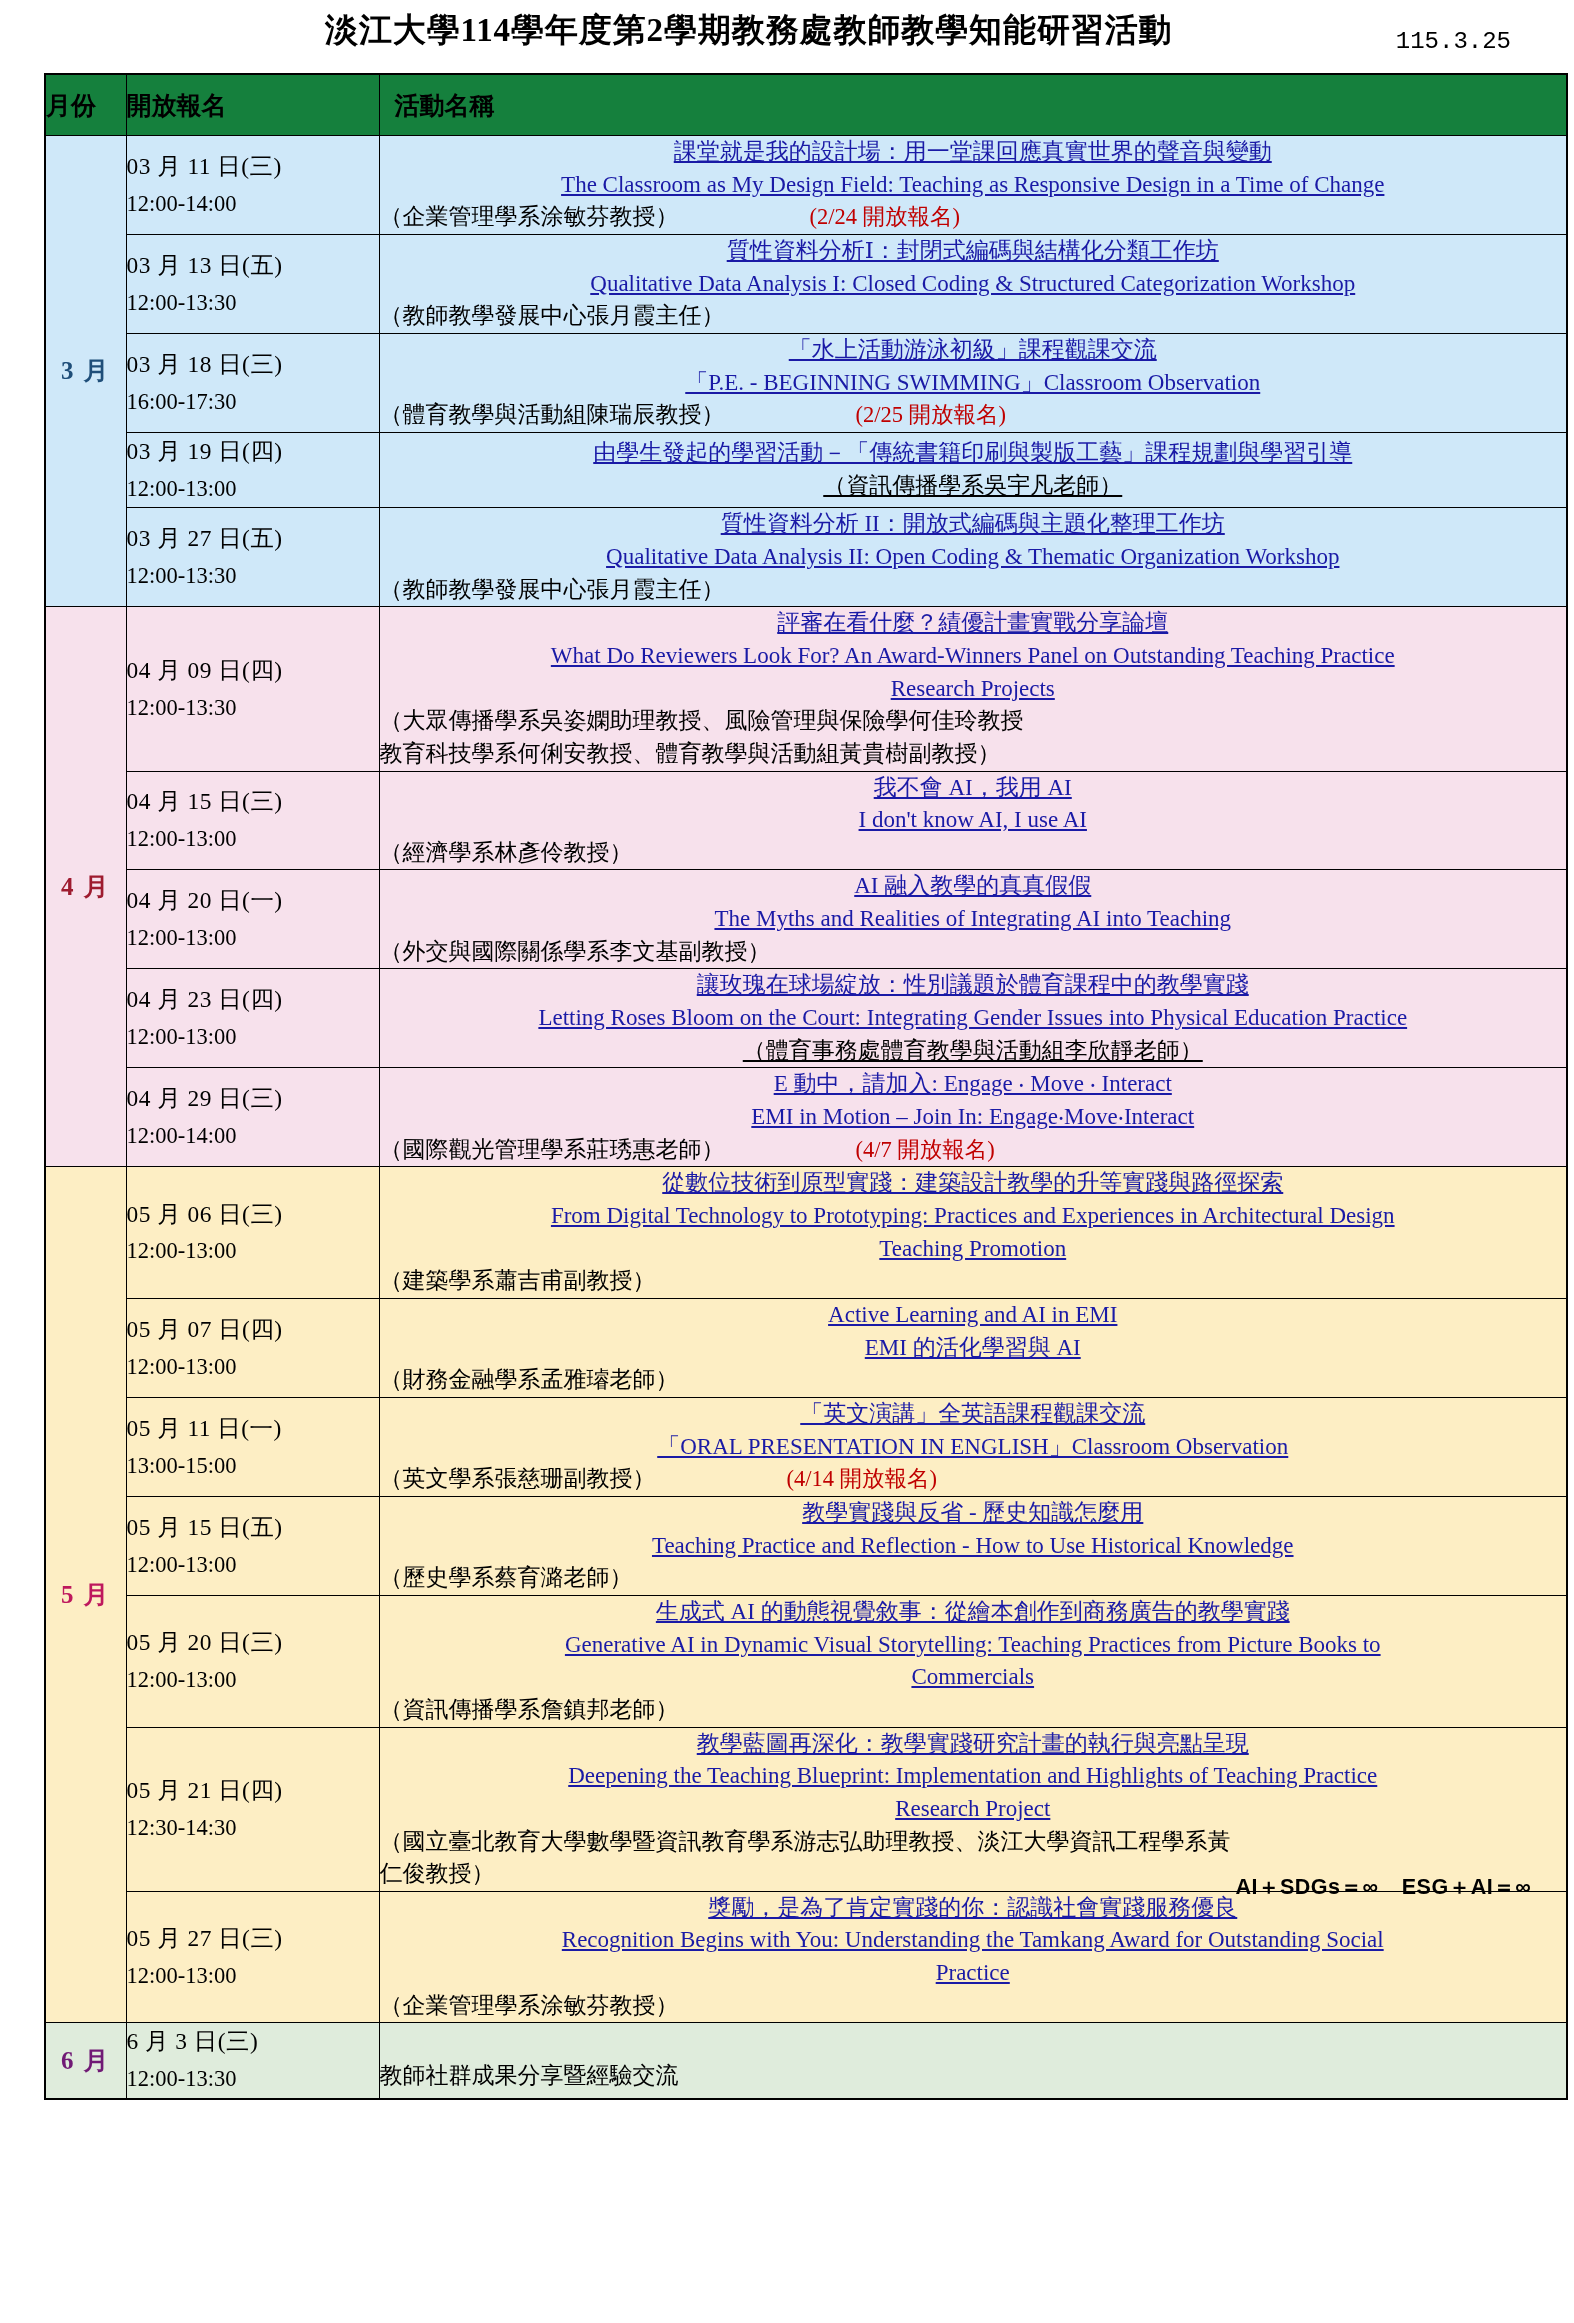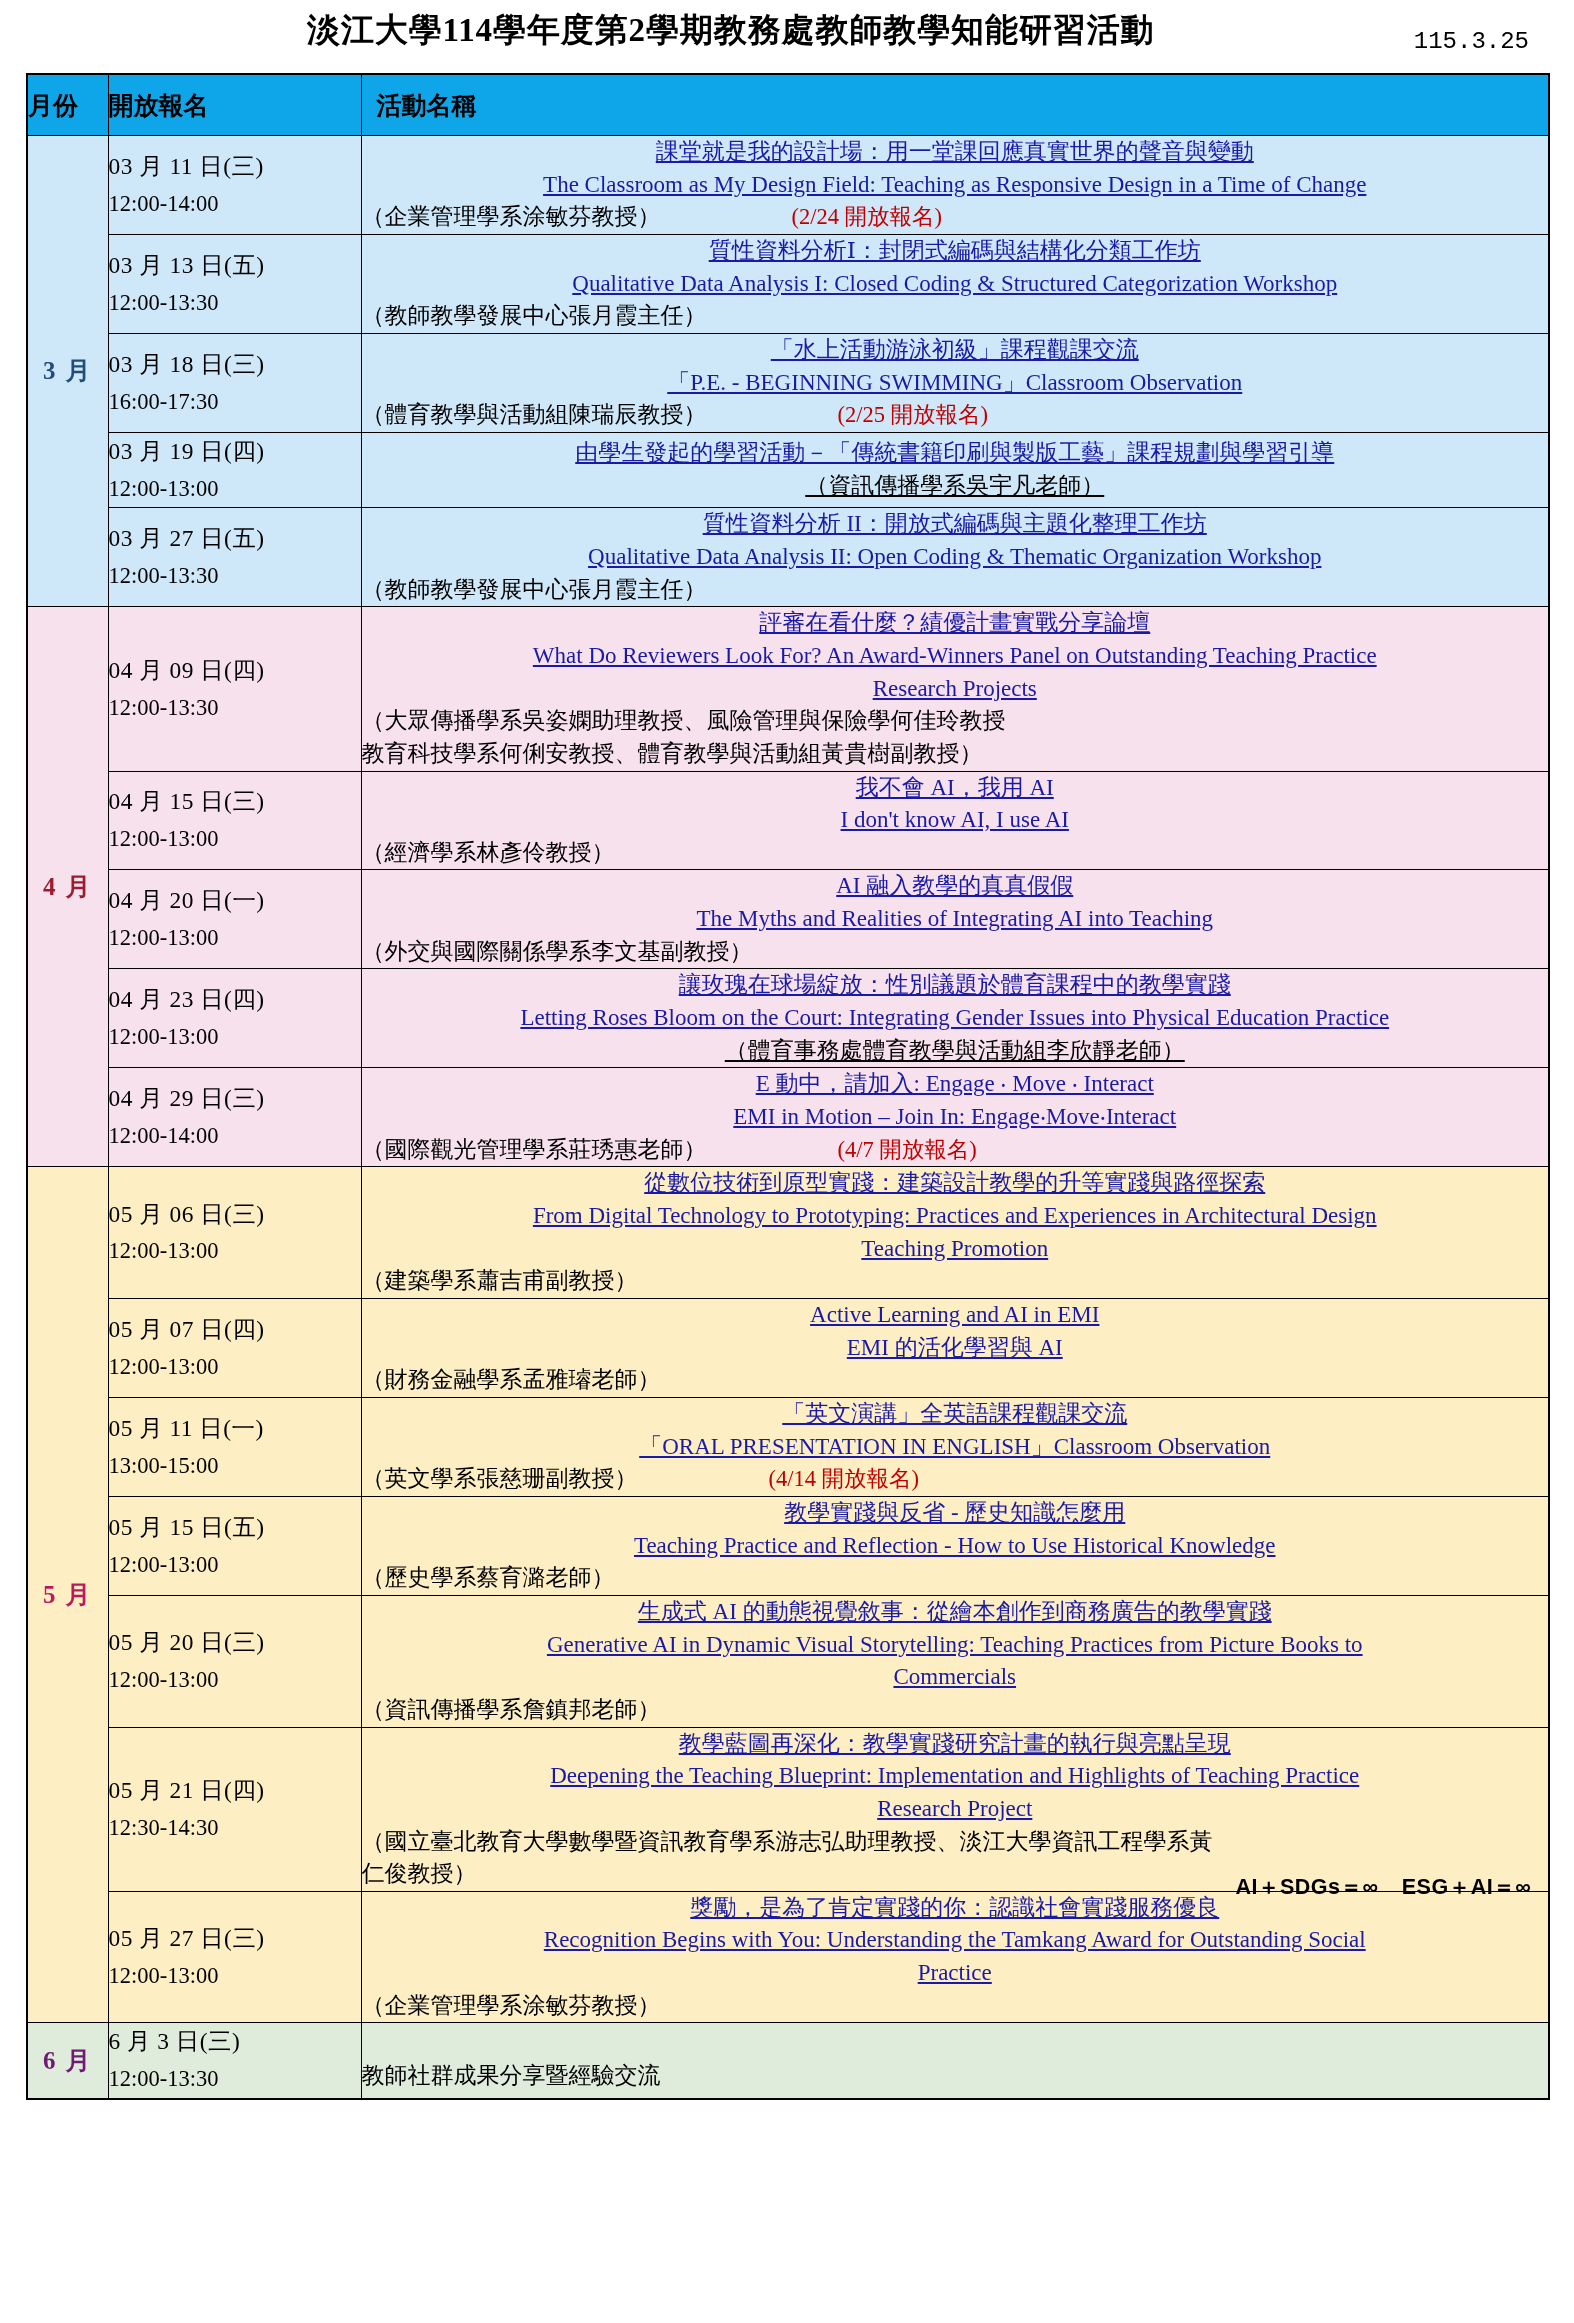--- a/index.html
+++ b/index.html
@@ -11,21 +11,21 @@
     width: 1574px;
     height: 2324px;
     font-family: "Liberation Serif", "DejaVu Serif", serif;
     color: #000000;
     position: relative;
   }
   .page {
     width: 1574px;
     height: 1940px;
     box-sizing: border-box;
-    padding: 0 26px;
+    padding: 0 44px;
     position: relative;
     border-radius: 9px;
   }
 
   
   .header {
     position: relative;
     height: 73px;
   }
   .doc-title {
@@ -57,21 +57,21 @@
   table.sched td, table.sched th {
     border: 1.4px solid #000;
     vertical-align: middle;
     padding: 0;
   }
   col.c-month { width: 81px; }
   col.c-date  { width: 253px; }
   col.c-name  { width: 1188px; }
 
   thead td {
-    background: #0ea5e9;
+    background: #15803d;
     font-size: 25px;
     font-weight: bold;
     height: 60px;
     padding: 3.7px 9.4px 3.7px 11.2px;
     vertical-align: middle;
   }
   thead td.th-name { padding-left: 15px; }
 
   
   td.month {

